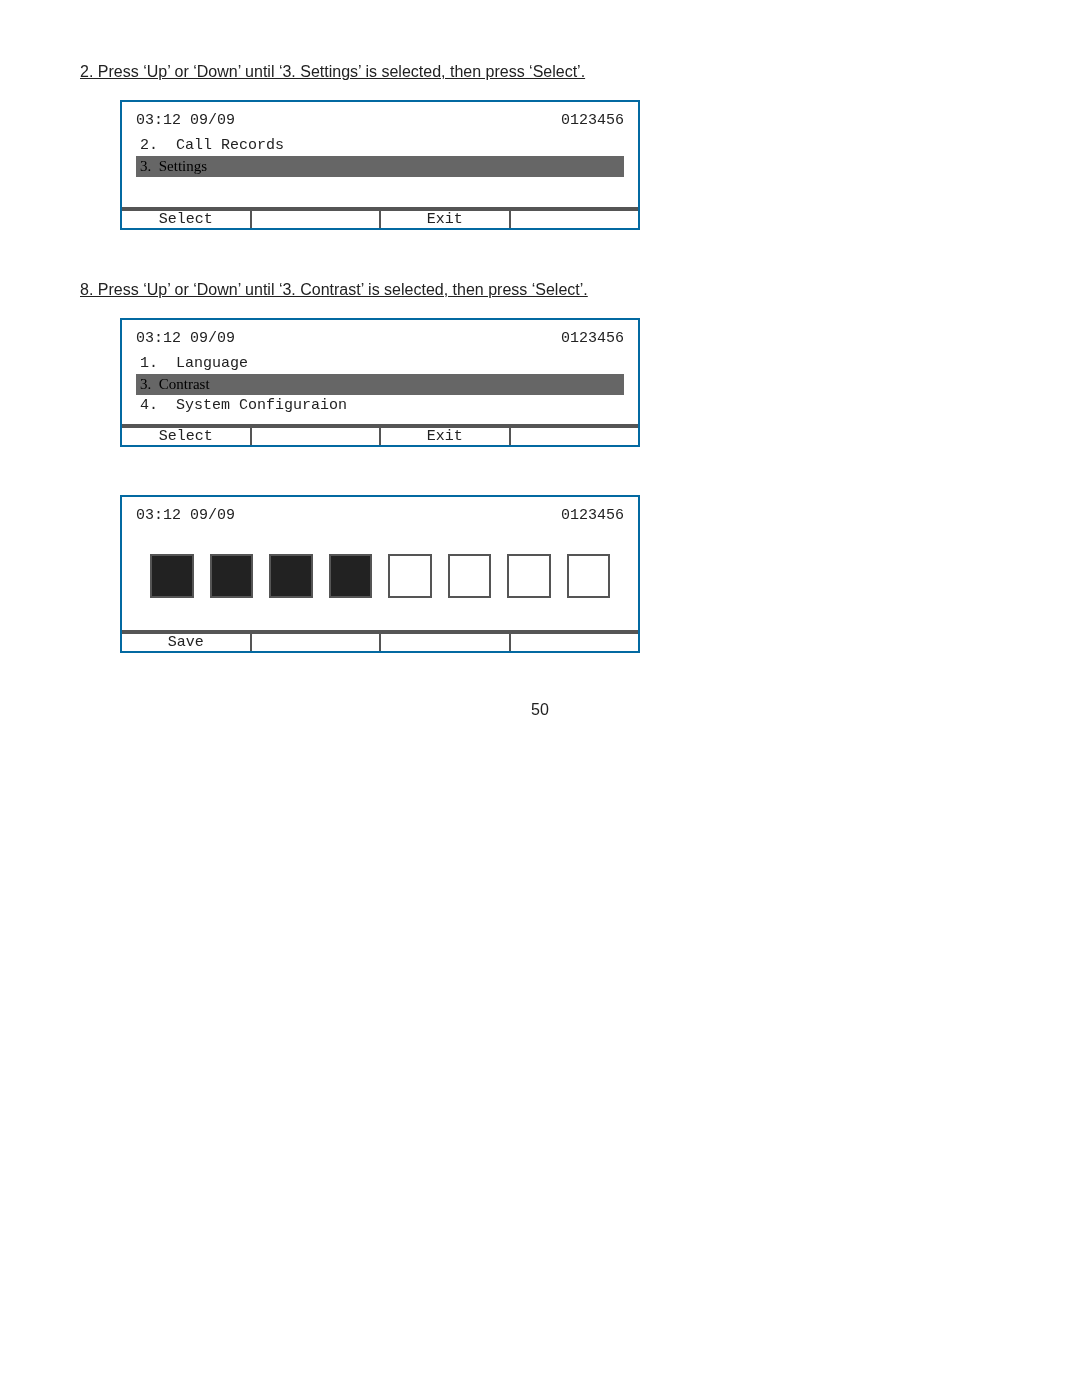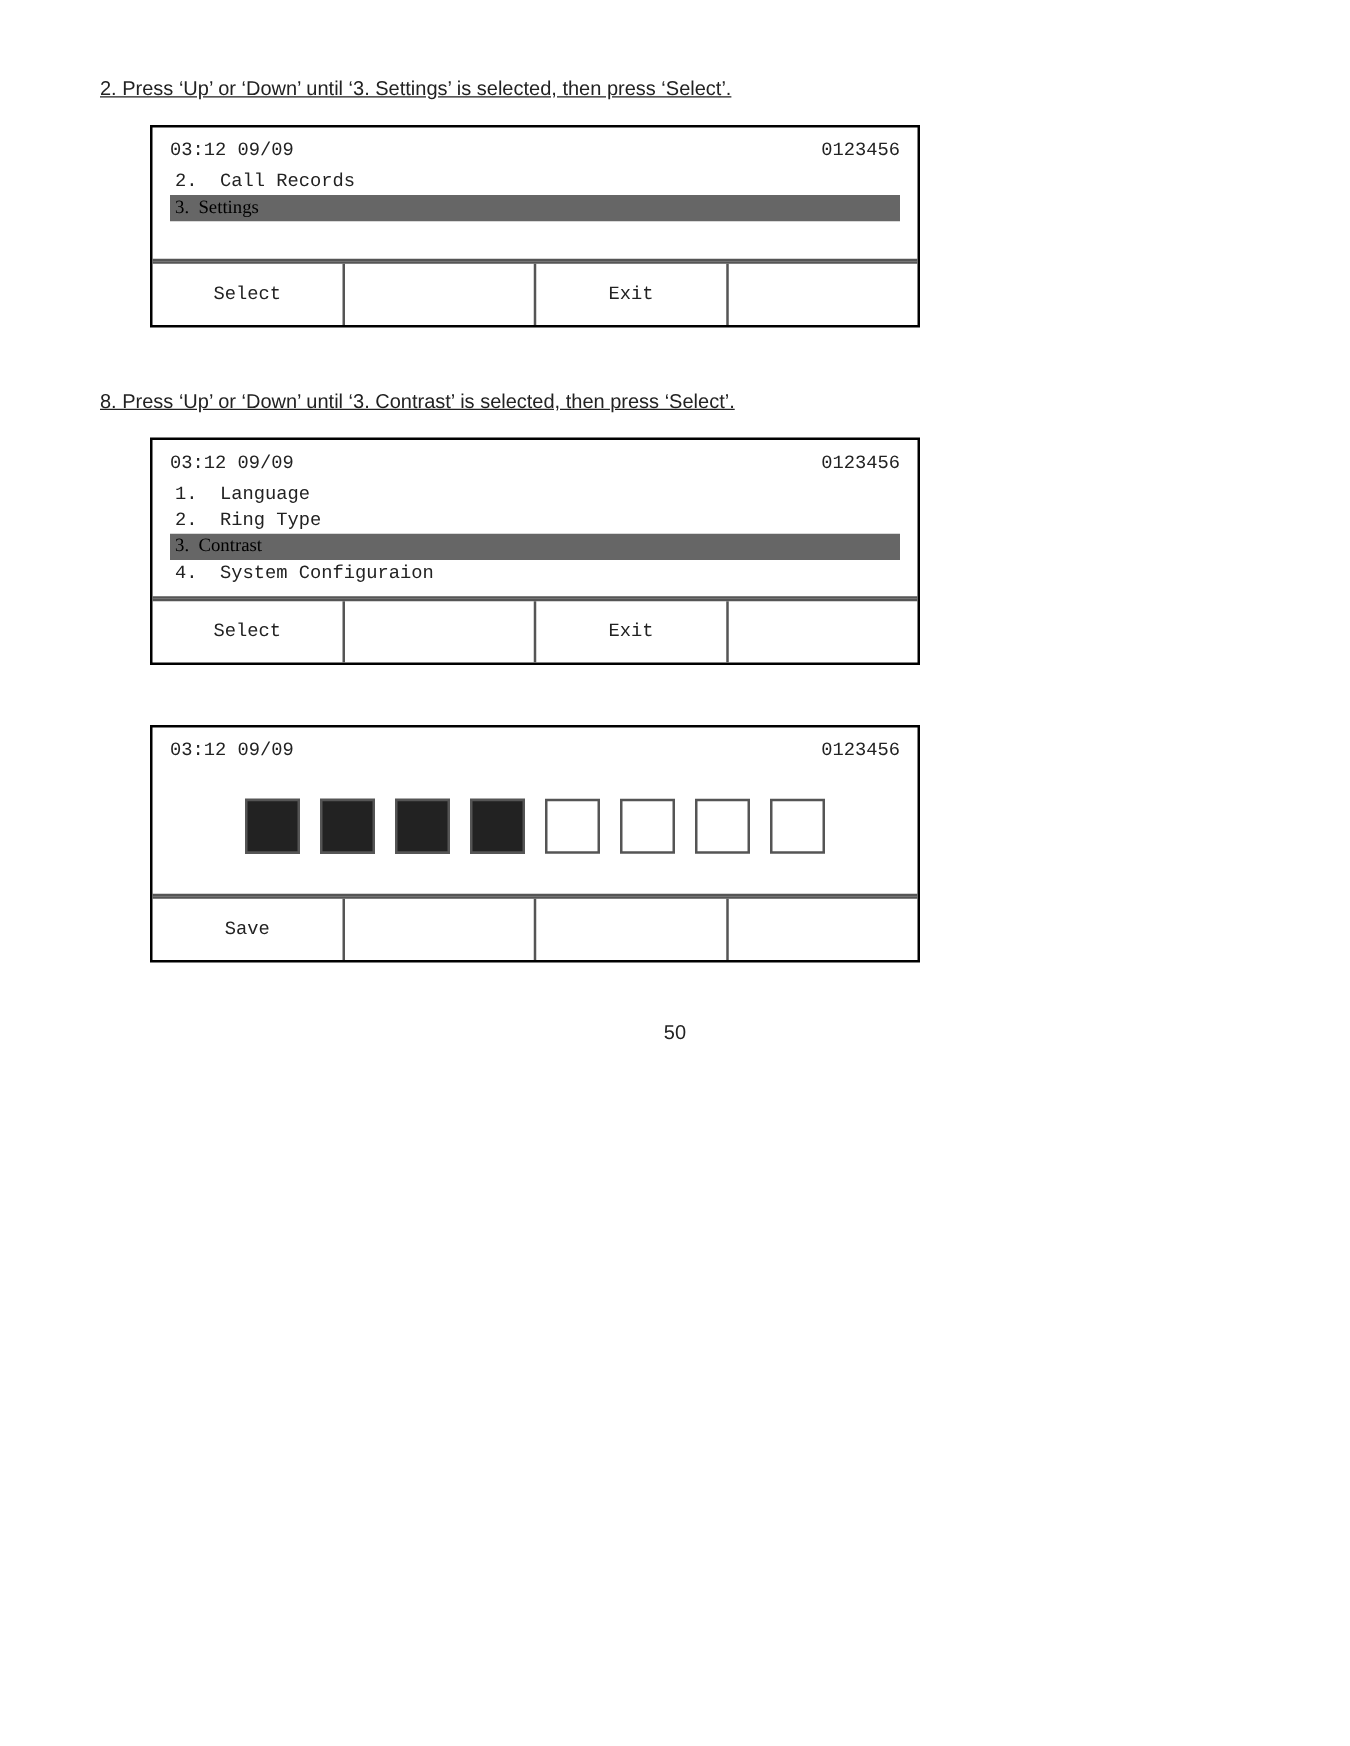--- a/index.html
+++ b/index.html
@@ -18,22 +18,22 @@
     }
 
     .step-text {
       margin-bottom: 16px;
       font-size: 16px;
       line-height: 1.5;
       text-decoration: underline;
     }
 
     .screen {
-      border: 2px solid #000000;
-      width: 616px;
+      border: 2px solid #0369a1;
+      width: 520px;
       font-family: 'Courier New', Courier, monospace;
       font-size: 15px;
       background: #fff;
       margin-left: 40px;
     }
 
     .screen-top {
       padding: 10px 14px 8px 14px;
     }
 
@@ -61,21 +61,21 @@
       margin: 0;
     }
 
     .screen-buttons {
       display: flex;
       border-top: 2px solid #555;
     }
 
     .screen-btn {
       flex: 1;
-      padding: 16px 0;
+      padding: 0 0;
       text-align: center;
       border-right: 2px solid #555;
       font-family: 'Courier New', Courier, monospace;
       font-size: 15px;
     }
 
     .screen-btn:last-child {
       border-right: none;
     }
 
@@ -135,21 +135,20 @@
 
 <div class="step">
   <p class="step-text">8.   Press ‘Up’ or ‘Down’ until ‘3. Contrast’ is selected, then press ‘Select’.</p>
   <div class="screen">
     <div class="screen-top">
       <div class="screen-header">
         <span>03:12 09/09</span>
         <span>0123456</span>
       </div>
       <div class="screen-menu-item">1.  Language</div>
-      <div class="screen-menu-item">2.  Ring Type</div>
       <div class="screen-menu-item selected">3.  Contrast</div>
       <div class="screen-menu-item">4.  System Configuraion</div>
     </div>
     <div class="screen-divider"></div>
     <div class="screen-buttons">
       <div class="screen-btn">Select</div>
       <div class="screen-btn"></div>
       <div class="screen-btn">Exit</div>
       <div class="screen-btn"></div>
     </div>

